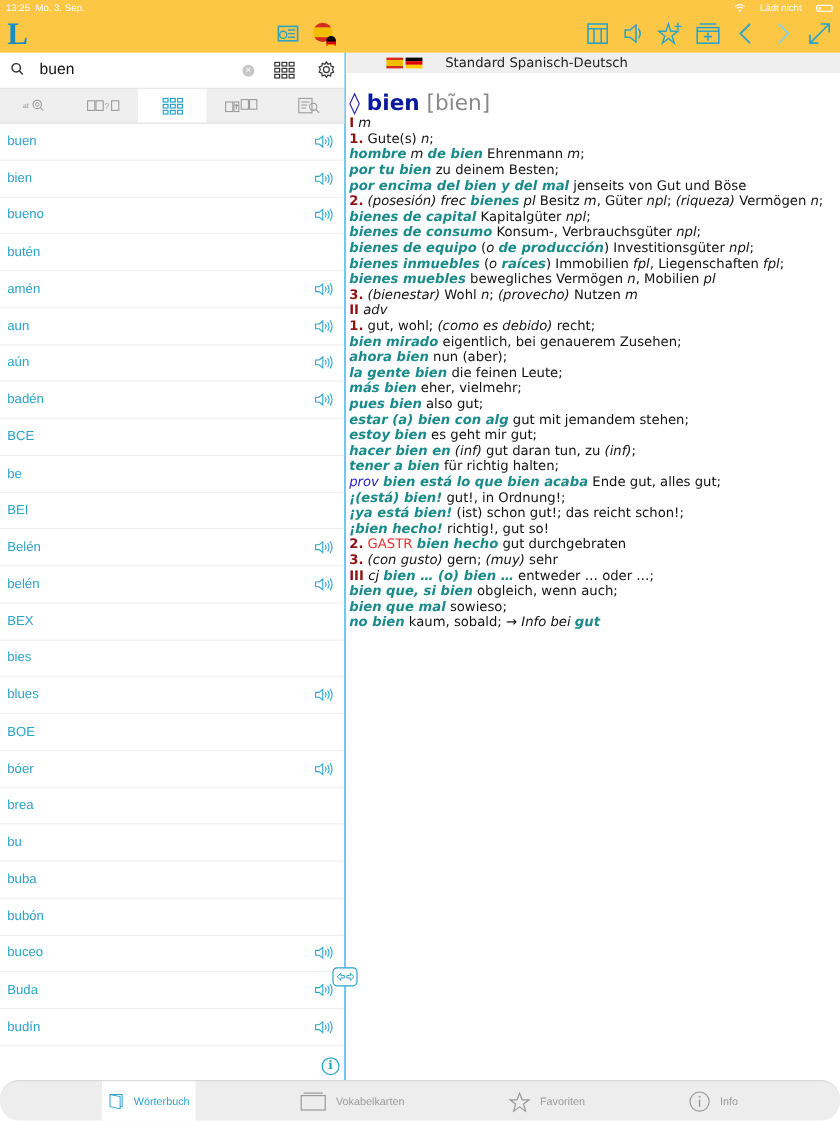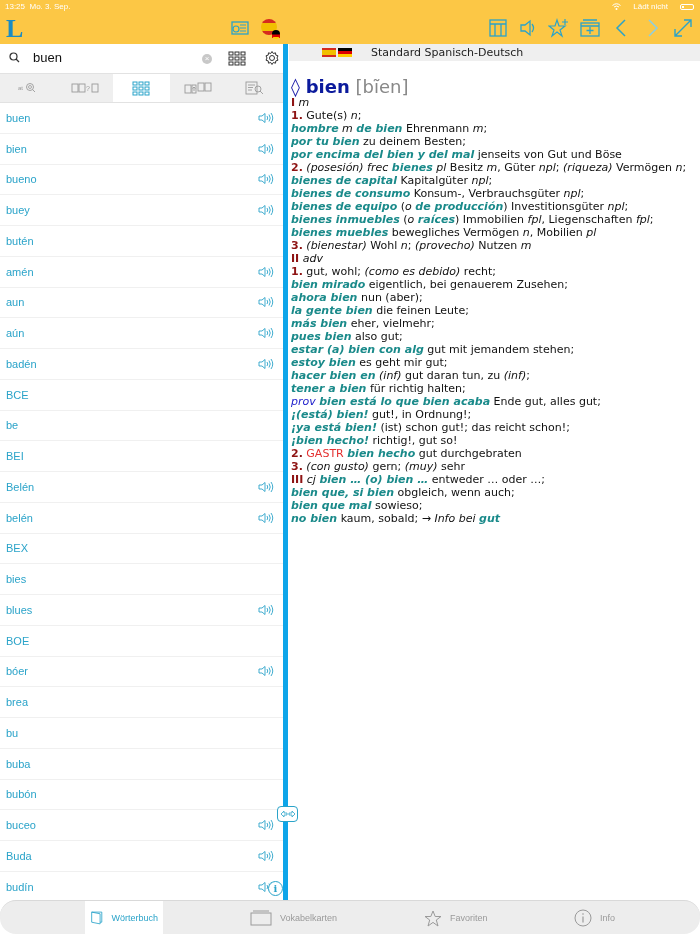--- a/index.html
+++ b/index.html
@@ -8,21 +8,21 @@
 
   .topbar { position: absolute; left: 0; top: 0; width: 700px; height: 44px; background: #fcc745; }
   .status-time { position: absolute; left: 5px; top: 2px; font-size: 8px; color: #fff; }
   .status-right { position: absolute; right: 6px; top: 2px; font-size: 8px; color: #fff; display: flex; align-items: center; gap: 12px; }
   .battery { width: 14px; height: 6px; border: 1px solid #fff; border-radius: 2px; position: relative; }
   .battery::after { content: ""; position: absolute; left: 1px; top: 1px; width: 2px; height: 2px; background: #fff; }
   .logo { position: absolute; left: 6px; top: 16px; font-family: "Liberation Serif", serif; font-weight: bold; font-size: 26px; color: #1a8cc4; line-height: 26px; }
   .tb-icon { position: absolute; top: 16px; width: 24px; height: 24px; display: flex; align-items: center; justify-content: center; }
   .tb-icon svg { width: 22px; height: 22px; }
 
-  .left { position: absolute; left: 0; top: 44px; width: 288px; height: 856px; border-right: 5px solid #0ea5e9; }
+  .left { position: absolute; left: 0; top: 44px; width: 288px; height: 856px; border-right: 1px solid #0ea5e9; }
   .search-row { position: relative; height: 29px; background: #fff; display: flex; align-items: center; }
   .search-icon { position: absolute; left: 9px; top: 8px; }
   .search-input { position: absolute; left: 33px; top: 6px; width: 160px; border: none; outline: none; font-family: "Liberation Sans", sans-serif; font-size: 13px; color: #111; background: transparent; }
   .clear-btn { position: absolute; left: 202px; top: 10px; width: 10px; height: 10px; border-radius: 50%; background: #c8c8c8; color: #fff; font-size: 8px; line-height: 10px; text-align: center; }
   .grid-btn { position: absolute; left: 228px; top: 7px; }
   .gear-btn { position: absolute; left: 264px; top: 6px; }
 
   .mode-tabs { height: 30px; background: #efefef; display: flex; border-top: 1px solid #e2e2e2; border-bottom: 1px solid #e2e2e2; }
   .mode-tab { flex: 1; display: flex; align-items: center; justify-content: center; color: #9a9a9a; font-size: 8px; }
   .mode-tab.active { background: #fff; }
@@ -233,27 +233,20 @@
       </div>
       <div class="word-item">
         <span class="word-label">bien</span>
         <svg class="speaker" viewBox="0 0 16 12">
           <path d="M1 4 H4 L7 1.5 V10.5 L4 8 H1 Z" fill="none" stroke="#2aa3c9" stroke-width="0.9"></path>
           <path d="M9 4 Q10.5 6 9 8 M11 2.5 Q13.5 6 11 9.5 M13 1 Q16.5 6 13 11" fill="none" stroke="#2aa3c9" stroke-width="0.9"></path>
         </svg>
       </div>
       <div class="word-item">
         <span class="word-label">bueno</span>
-        <svg class="speaker" viewBox="0 0 16 12">
-          <path d="M1 4 H4 L7 1.5 V10.5 L4 8 H1 Z" fill="none" stroke="#2aa3c9" stroke-width="0.9"></path>
-          <path d="M9 4 Q10.5 6 9 8 M11 2.5 Q13.5 6 11 9.5 M13 1 Q16.5 6 13 11" fill="none" stroke="#2aa3c9" stroke-width="0.9"></path>
-        </svg>
-      </div>
-      <div class="word-item">
-        <span class="word-label">buey</span>
         <svg class="speaker" viewBox="0 0 16 12">
           <path d="M1 4 H4 L7 1.5 V10.5 L4 8 H1 Z" fill="none" stroke="#2aa3c9" stroke-width="0.9"></path>
           <path d="M9 4 Q10.5 6 9 8 M11 2.5 Q13.5 6 11 9.5 M13 1 Q16.5 6 13 11" fill="none" stroke="#2aa3c9" stroke-width="0.9"></path>
         </svg>
       </div>
       <div class="word-item">
         <span class="word-label">butén</span>
       </div>
       <div class="word-item">
         <span class="word-label">amén</span>

